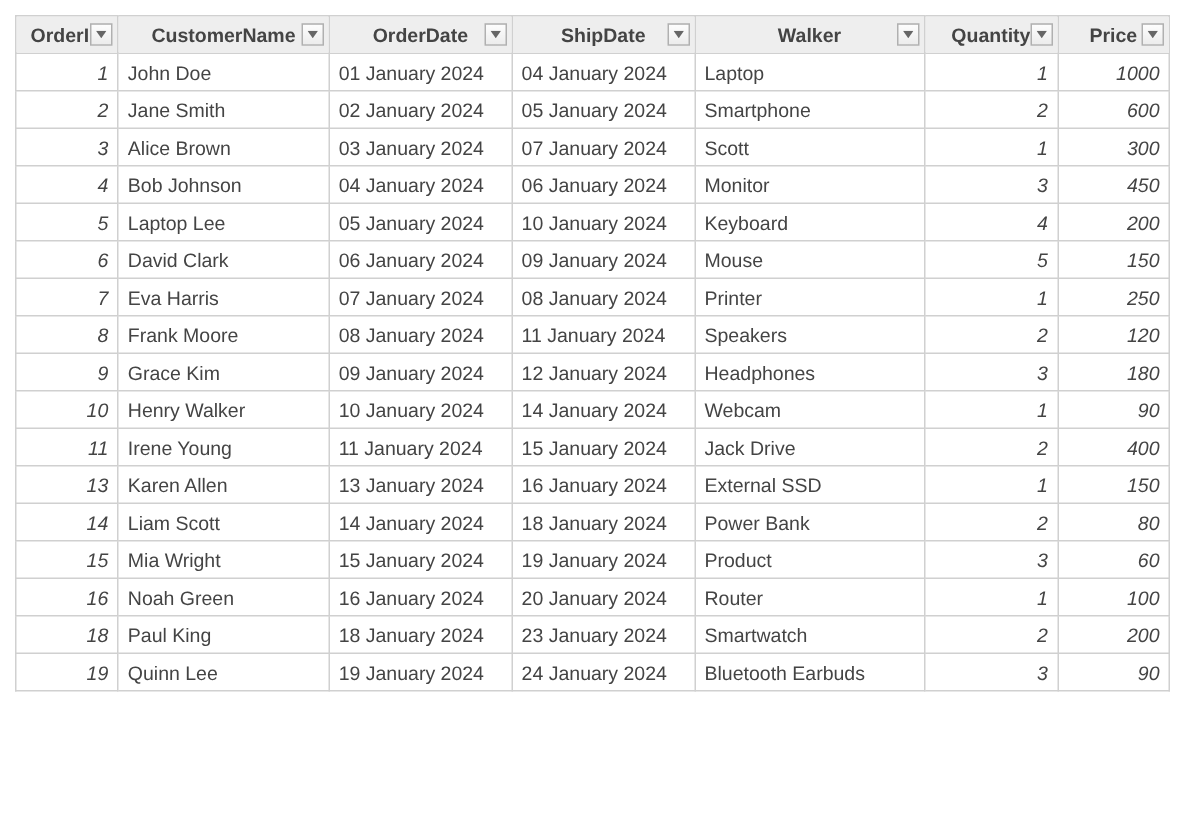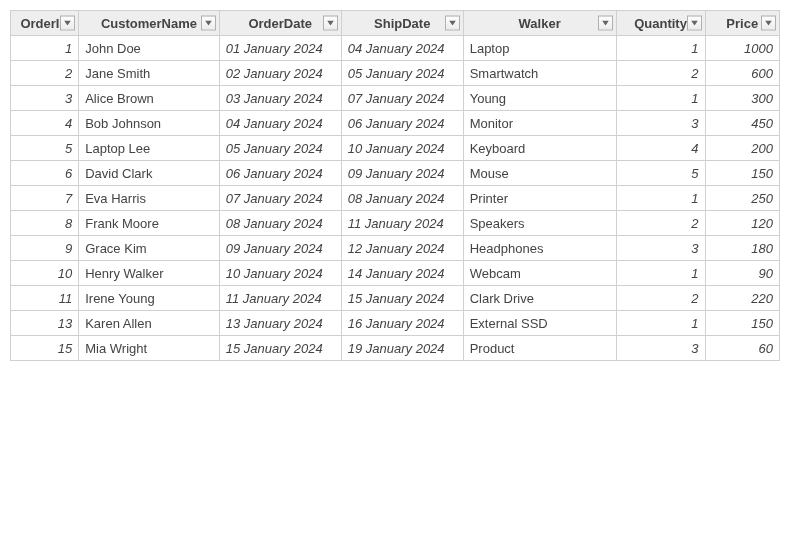--- a/index.html
+++ b/index.html
@@ -43,21 +43,21 @@
     height: 15px;
     border: 1px solid #b0b0b0;
     background: linear-gradient(#fdfdfd,#ececec);
     display: inline-flex;
     align-items: center;
     justify-content: center;
     cursor: pointer;
   }
   .filter-btn svg { display:block; }
   td.num { text-align: right; font-style: italic; color:#444; }
-  td.date { font-style: italic; color:#444; }
+  td.date { color:#444; }
   td.txt { text-align: left; color:#444; }
   
   col.c-id   { width: 66px; }
   col.c-name { width: 136px; }
   col.c-od   { width: 118px; }
   col.c-sd   { width: 118px; }
   col.c-prod { width: 148px; }
   col.c-qty  { width: 86px; }
   col.c-price{ width: 72px; }
 </style>
@@ -142,30 +142,30 @@
         <td class="date">04 January 2024</td>
         <td class="txt">Laptop</td>
         <td class="num">1</td>
         <td class="num">1000</td>
       </tr>
       <tr>
         <td class="num">2</td>
         <td class="txt">Jane Smith</td>
         <td class="date">02 January 2024</td>
         <td class="date">05 January 2024</td>
-        <td class="txt">Smartwatch</td>
+        <td class="txt">Smartphone</td>
         <td class="num">2</td>
         <td class="num">600</td>
       </tr>
       <tr>
         <td class="num">3</td>
         <td class="txt">Alice Brown</td>
         <td class="date">03 January 2024</td>
         <td class="date">07 January 2024</td>
-        <td class="txt">Young</td>
+        <td class="txt">Scott</td>
         <td class="num">1</td>
         <td class="num">300</td>
       </tr>
       <tr>
         <td class="num">4</td>
         <td class="txt">Bob Johnson</td>
         <td class="date">04 January 2024</td>
         <td class="date">06 January 2024</td>
         <td class="txt">Monitor</td>
         <td class="num">3</td>
@@ -223,36 +223,72 @@
         <td class="date">14 January 2024</td>
         <td class="txt">Webcam</td>
         <td class="num">1</td>
         <td class="num">90</td>
       </tr>
       <tr>
         <td class="num">11</td>
         <td class="txt">Irene Young</td>
         <td class="date">11 January 2024</td>
         <td class="date">15 January 2024</td>
-        <td class="txt">Clark Drive</td>
-        <td class="num">2</td>
-        <td class="num">220</td>
+        <td class="txt">Jack Drive</td>
+        <td class="num">2</td>
+        <td class="num">400</td>
       </tr>
       <tr>
         <td class="num">13</td>
         <td class="txt">Karen Allen</td>
         <td class="date">13 January 2024</td>
         <td class="date">16 January 2024</td>
         <td class="txt">External SSD</td>
         <td class="num">1</td>
         <td class="num">150</td>
       </tr>
       <tr>
+        <td class="num">14</td>
+        <td class="txt">Liam Scott</td>
+        <td class="date">14 January 2024</td>
+        <td class="date">18 January 2024</td>
+        <td class="txt">Power Bank</td>
+        <td class="num">2</td>
+        <td class="num">80</td>
+      </tr>
+      <tr>
         <td class="num">15</td>
         <td class="txt">Mia Wright</td>
         <td class="date">15 January 2024</td>
         <td class="date">19 January 2024</td>
         <td class="txt">Product</td>
         <td class="num">3</td>
         <td class="num">60</td>
       </tr>
+      <tr>
+        <td class="num">16</td>
+        <td class="txt">Noah Green</td>
+        <td class="date">16 January 2024</td>
+        <td class="date">20 January 2024</td>
+        <td class="txt">Router</td>
+        <td class="num">1</td>
+        <td class="num">100</td>
+      </tr>
+      <tr>
+        <td class="num">18</td>
+        <td class="txt">Paul King</td>
+        <td class="date">18 January 2024</td>
+        <td class="date">23 January 2024</td>
+        <td class="txt">Smartwatch</td>
+        <td class="num">2</td>
+        <td class="num">200</td>
+      </tr>
+      <tr>
+        <td class="num">19</td>
+        <td class="txt">Quinn Lee</td>
+        <td class="date">19 January 2024</td>
+        <td class="date">24 January 2024</td>
+        <td class="txt">Bluetooth Earbuds</td>
+        <td class="num">3</td>
+        <td class="num">90</td>
+      </tr>
     </tbody>
 </table>
 
 </body></html>

